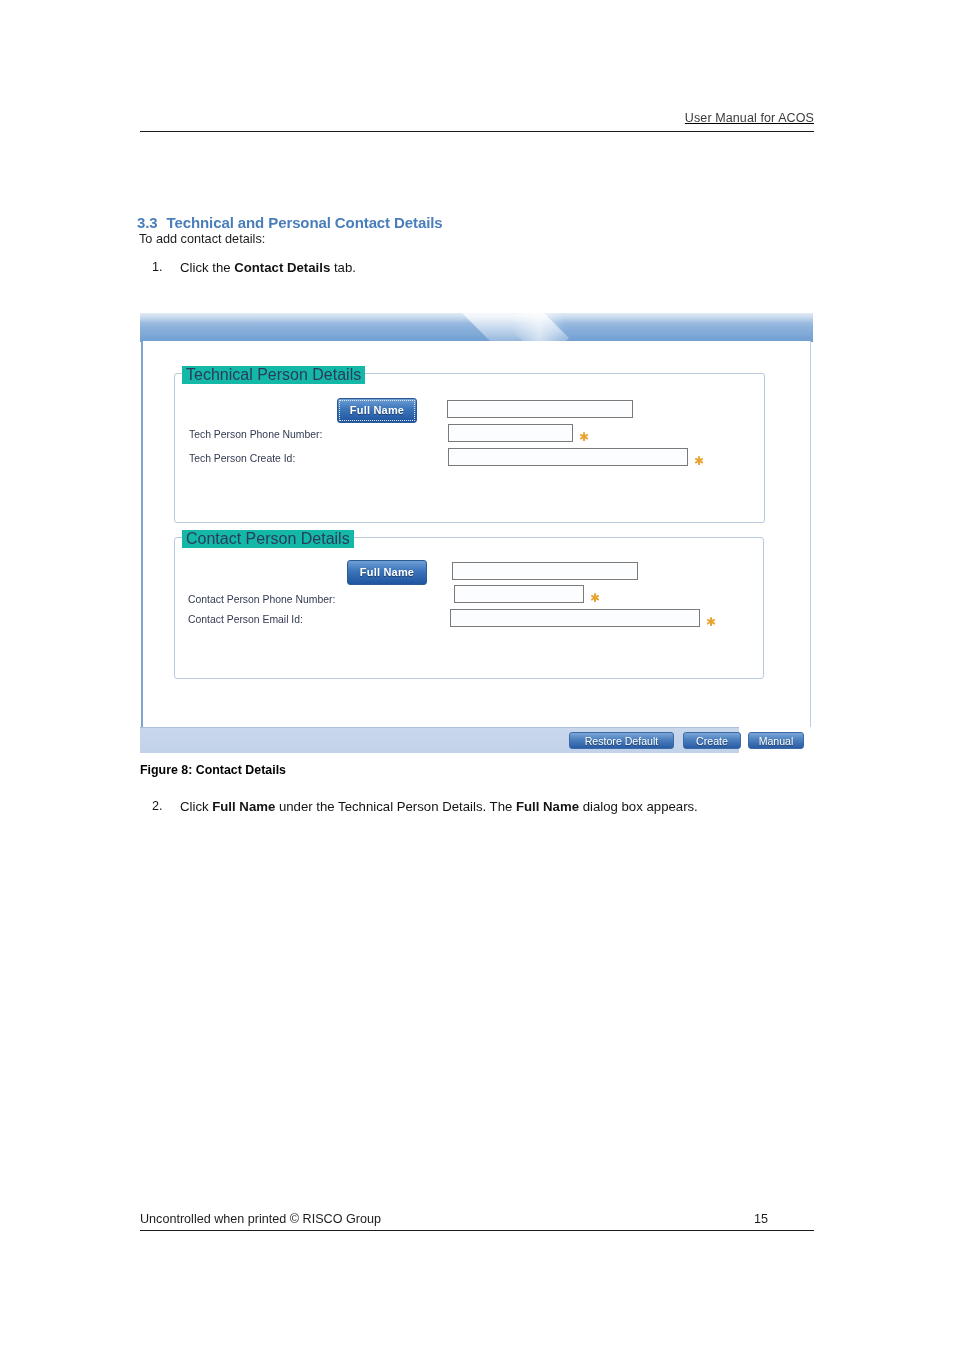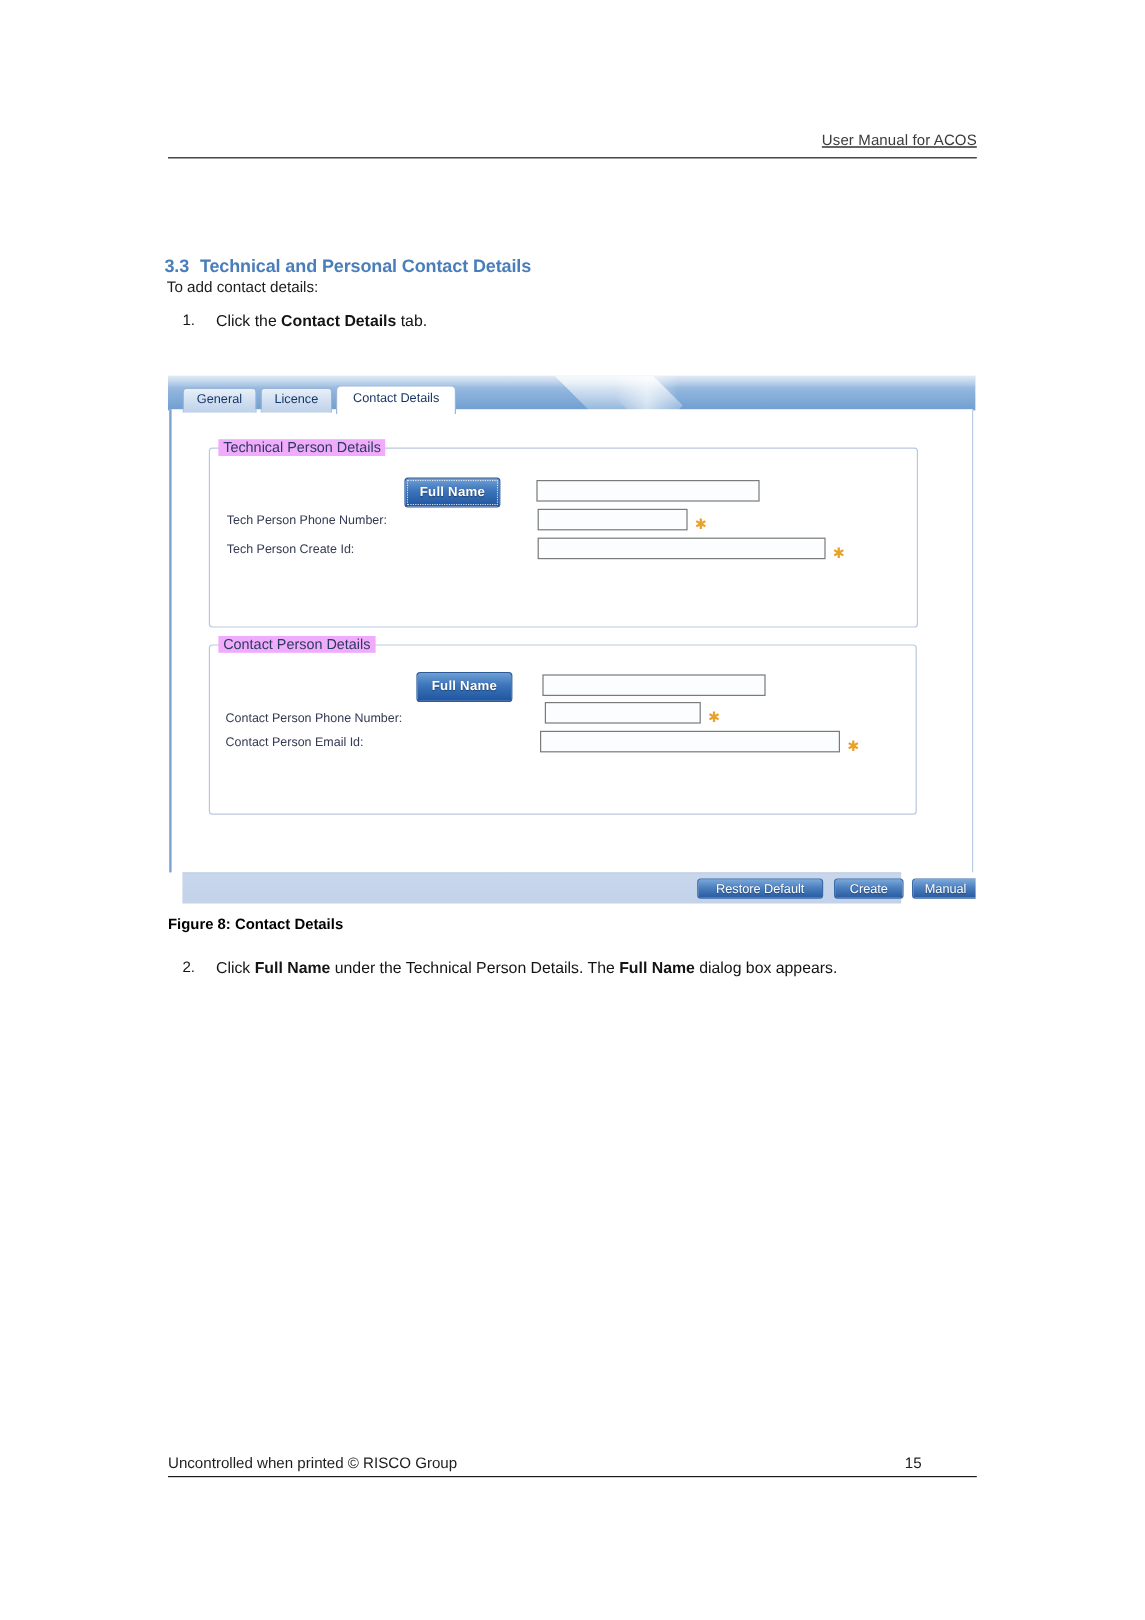--- a/index.html
+++ b/index.html
@@ -164,23 +164,23 @@
     position: absolute;
     box-sizing: border-box;
     border: 1px solid #b9c9de;
     border-radius: 3px;
     background: #ffffff;
   }
   .fieldset-legend {
     position: absolute;
     top: -8px;
     left: 7px;
-    background: #f0abfc;
+    background: #14b8a6;
     padding: 0 4px;
-    font-size: 12px;
+    font-size: 16px;
     color: #2b3b5c;
     white-space: nowrap;
   }
   .fs-tech    { left: 31px; top: 32px;  width: 591px; height: 150px; }
   .fs-contact { left: 31px; top: 196px; width: 590px; height: 142px; }
   .row-label {
     font-size: 10.4px;
     color: #333a52;
     white-space: nowrap;
   }
@@ -212,21 +212,21 @@
   .req-star {
     position: absolute;
     font-size: 12px;
     color: #e8a22c;
     line-height: 10px;
   }
 
   
   .shot-footer {
     position: absolute;
-    left: 12px;
+    left: 0;
     top: 414px;
     width: 599px;
     height: 26px;
     background: linear-gradient(to bottom, #c9d7ec 0%, #c2d2e9 100%);
     border-top: 1px solid #aabfdd;
   }
   .action-btn {
     position: absolute;
     font-size: 10.6px;
     color: #ffffff;
@@ -291,25 +291,20 @@
 </div>
 
 <div class="figure-shot">
 
   <div class="shot-banner">
     <div class="banner-diamond"></div>
     <div class="banner-diamond2"></div>
     <div class="banner-sheen"></div>
   </div>
 
-  <div class="tab-strip">
-    <div class="tab">General</div>
-    <div class="tab">Licence</div>
-    <div class="tab active">Contact Details</div>
-  </div>
 
   <div class="shot-panel">
 
     <div class="fieldset fs-tech">
       <div class="fieldset-legend">Technical Person Details</div>
 
       <div class="fullname-btn focused" style="left:162px; top:24px; width:80px;">Full Name</div>
       <input class="text-input" style="left: 272px; top: 26px; width: 186px;" value="">
 
       <div class="row-label" style="position:absolute; left:14px; top:55px;">Tech Person Phone Number:</div>

